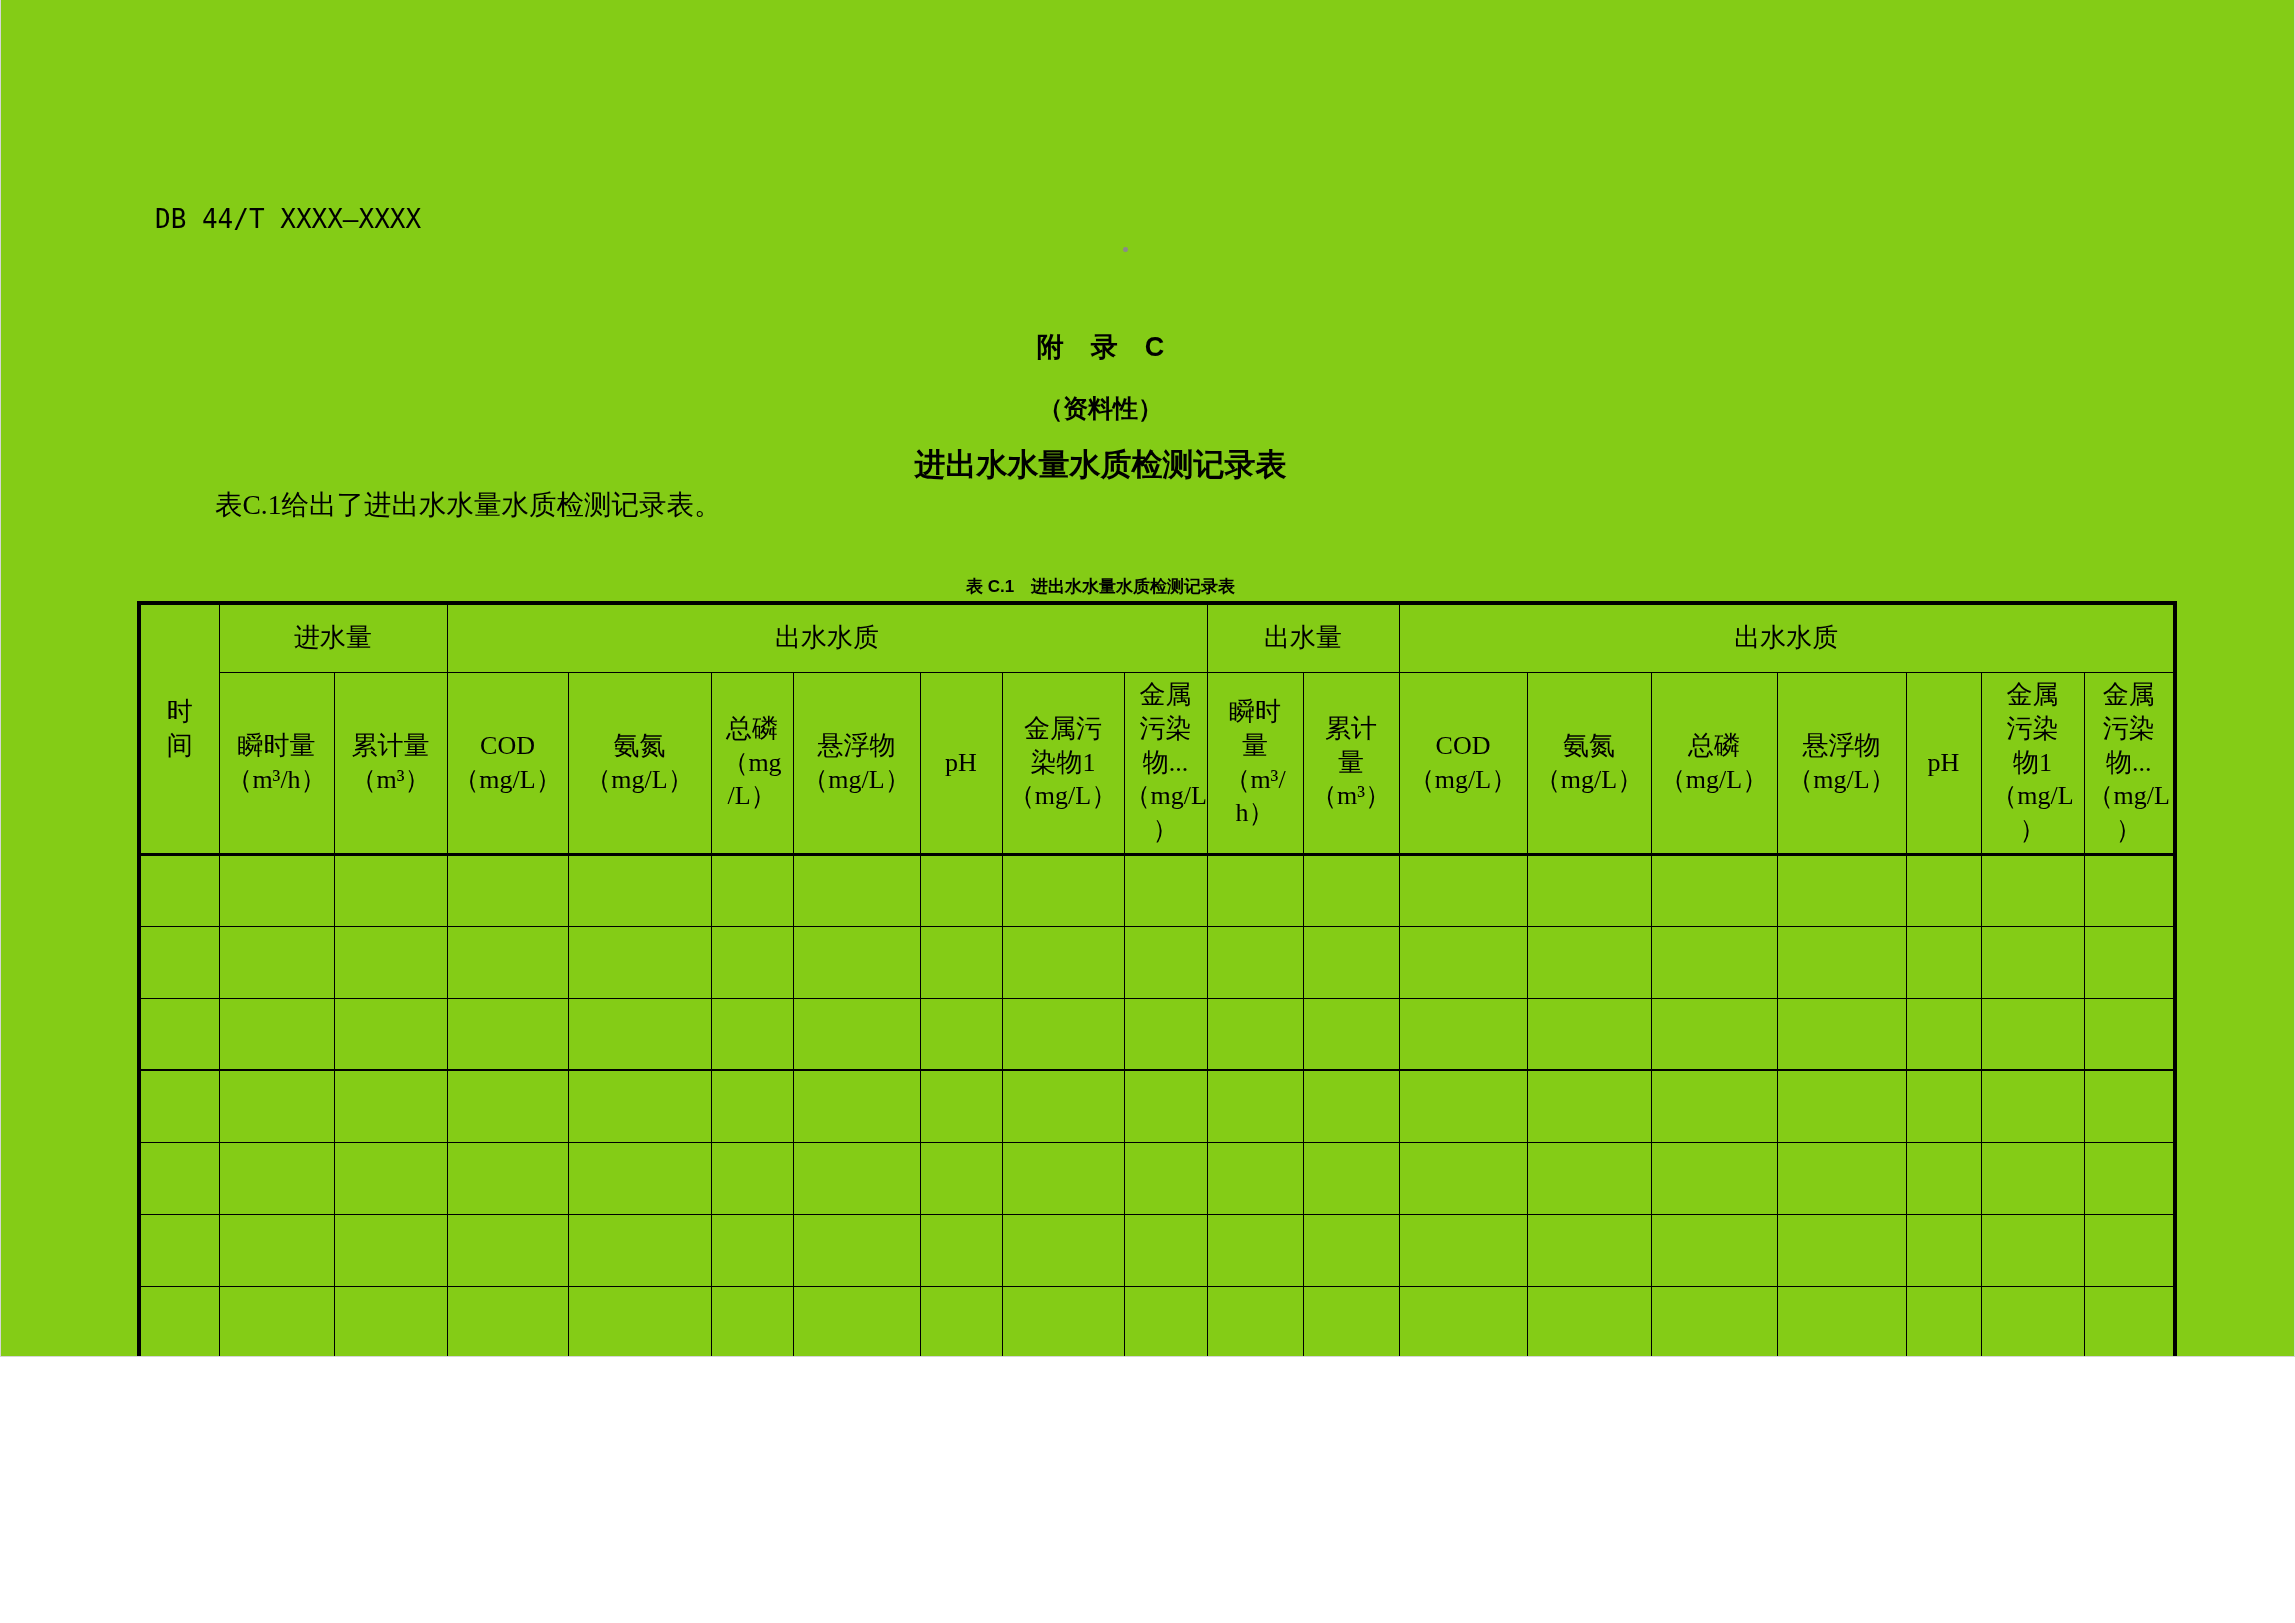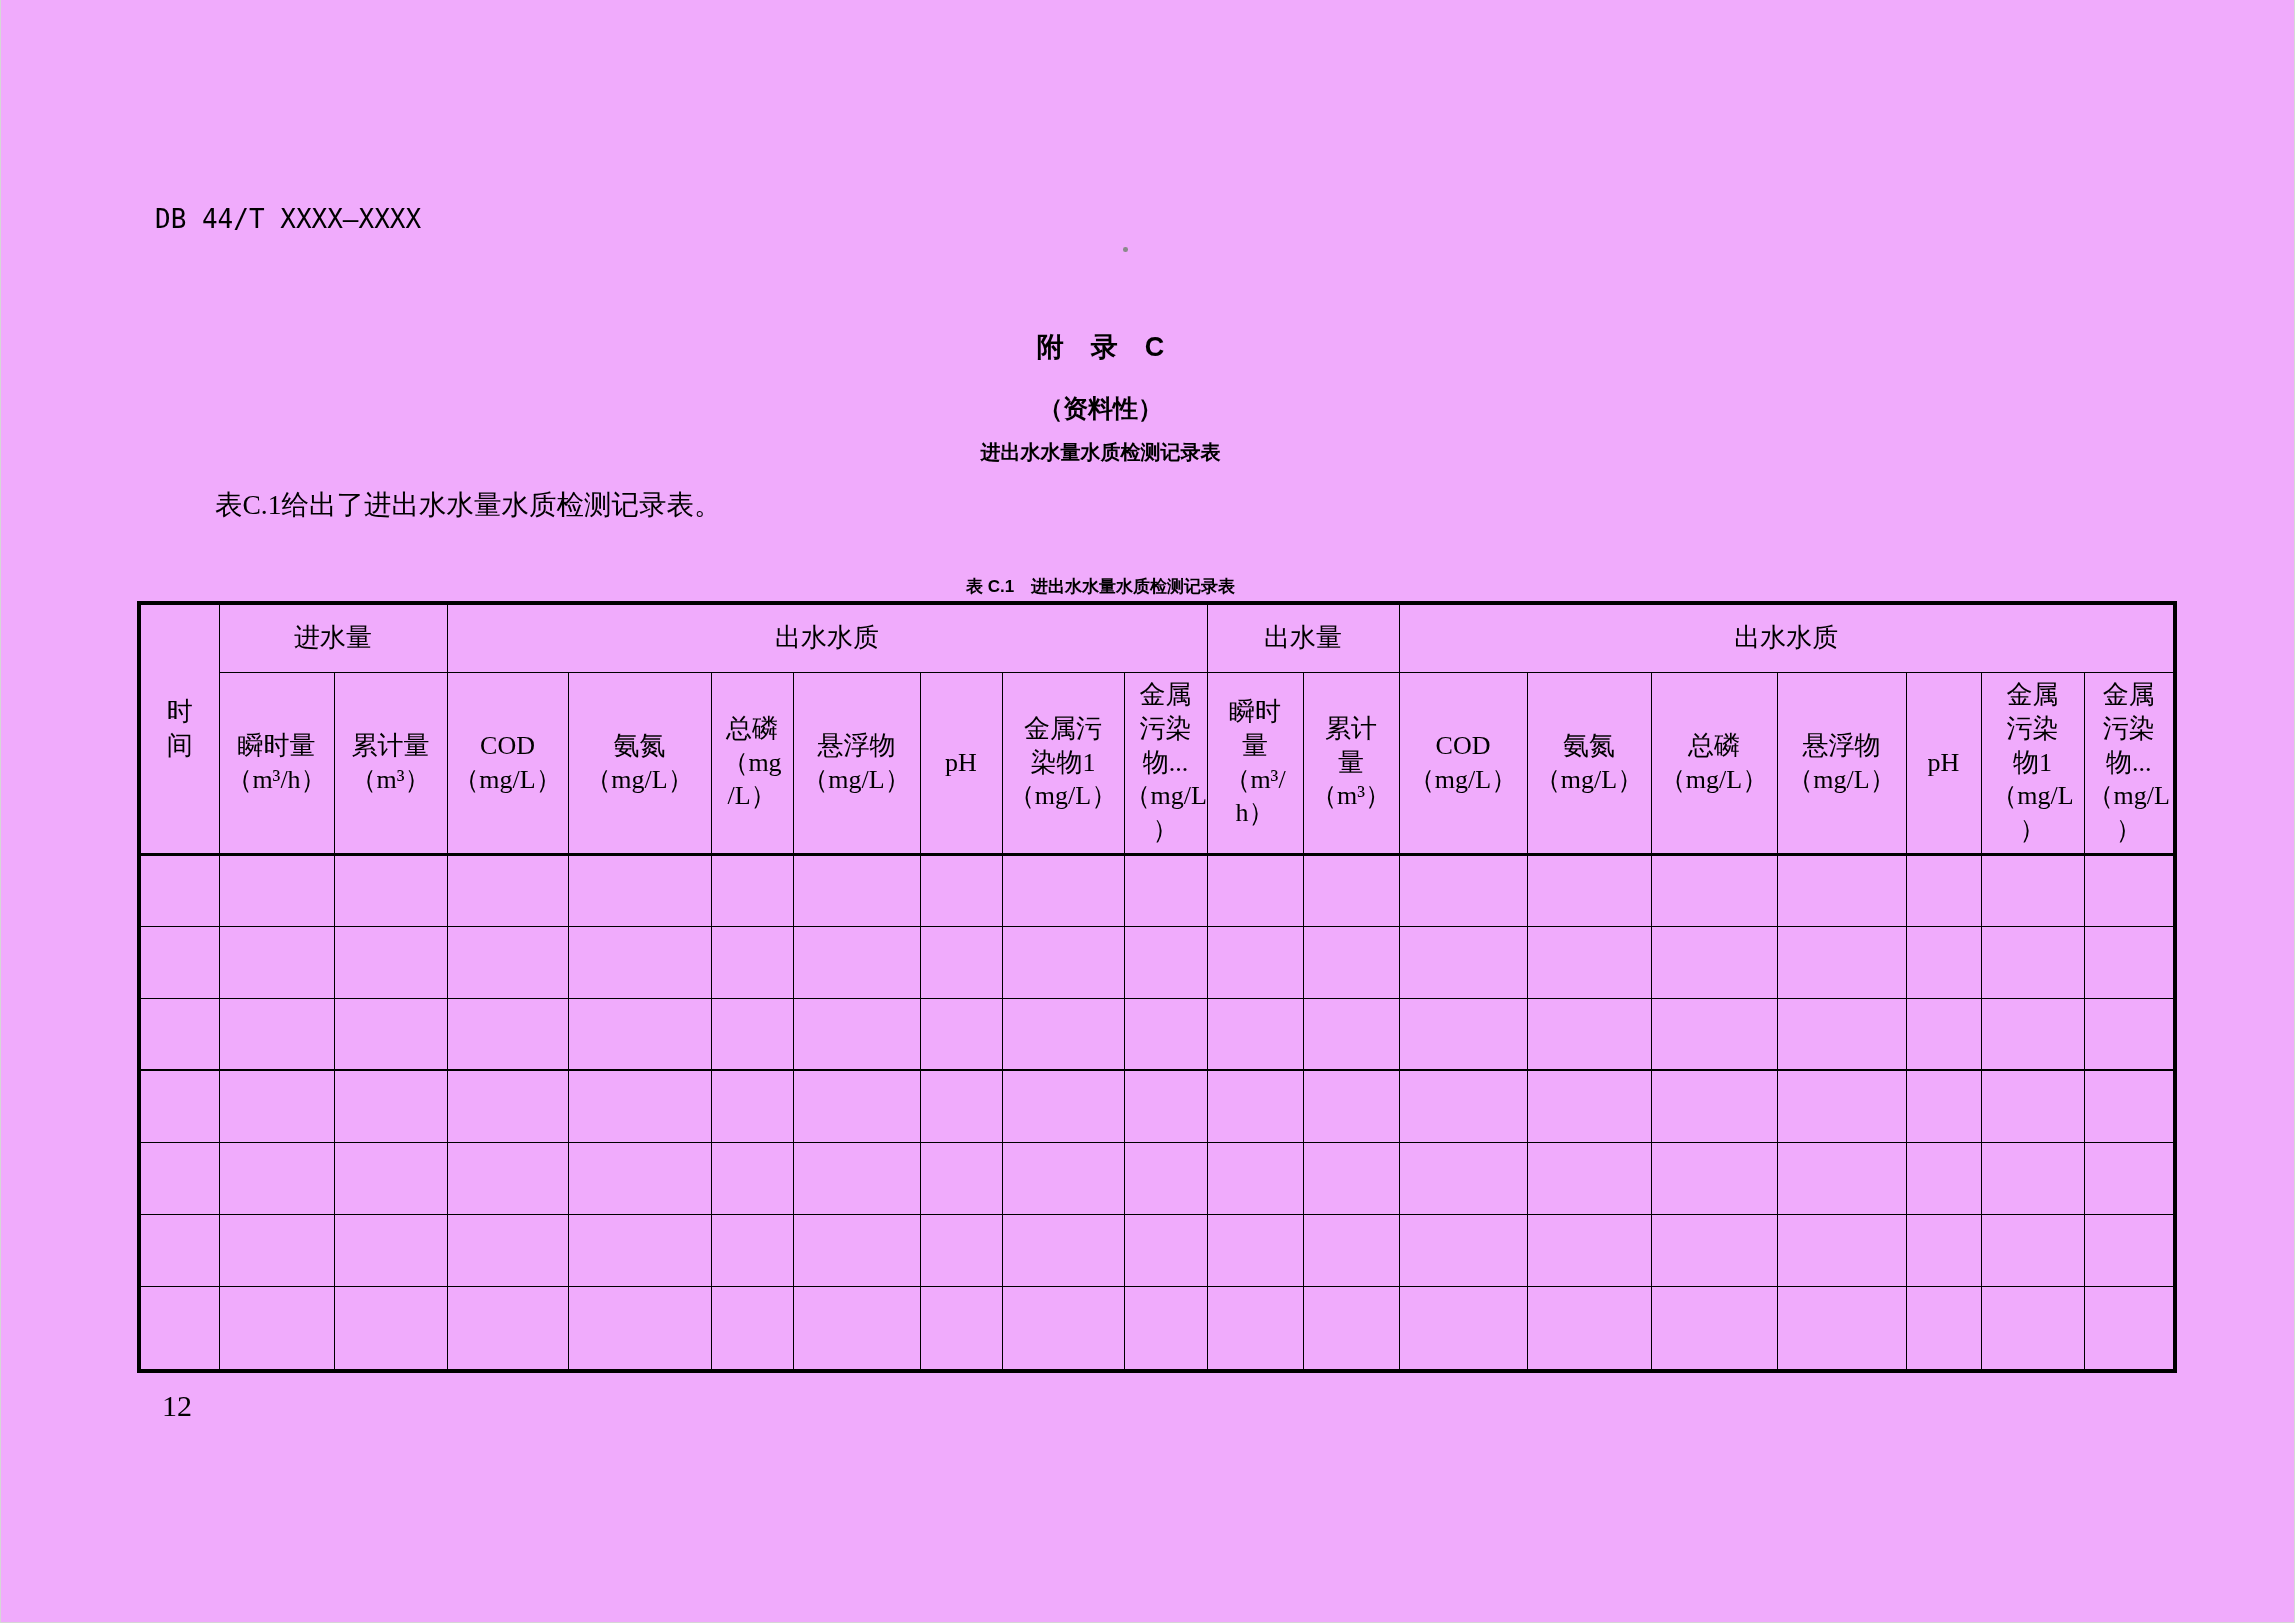--- a/index.html
+++ b/index.html
@@ -3,22 +3,22 @@
 <meta charset="utf-8">
 <style>
   html, body {
     margin: 0;
     padding: 0;
     background: #ffffff;
   }
   .page {
     position: relative;
     width: 2295px;
-    height: 1623px;
-    background: #f0abfc;
+    height: 1357px;
+    background: #84cc16;
     overflow: hidden;
     box-sizing: border-box;
     border-left: 1.3px solid #d6d6d6;
     border-right: 1.3px solid #d6d6d6;
     border-bottom: 1.3px solid #d6d6d6;
     color: #000;
   }
   .doc-code {
     position: absolute;
     left: 154px;
@@ -43,21 +43,21 @@
     left: 154px;
     width: 1891px;
     text-align: center;
     font-family: "Liberation Sans", "DejaVu Sans", sans-serif;
     font-weight: bold;
     color: #000;
     white-space: pre;
   }
   .appendix-label   { top: 332px;  font-size: 27px; line-height: 30px; }
   .appendix-note    { top: 394px;  font-size: 25px; line-height: 29px; }
-  .appendix-heading { top: 436px;  font-size: 20px; line-height: 33px; }
+  .appendix-heading { top: 448px;  font-size: 31px; line-height: 33px; }
   .table-caption    { top: 572px;  font-size: 17px; line-height: 30px; text-align: center; }
   .intro-text {
     position: absolute;
     left: 154px;
     top: 489px;
     width: 1891px;
     font-family: "Liberation Serif", "DejaVu Serif", serif;
     font-size: 27.5px;
     line-height: 31px;
     text-indent: 60px;

